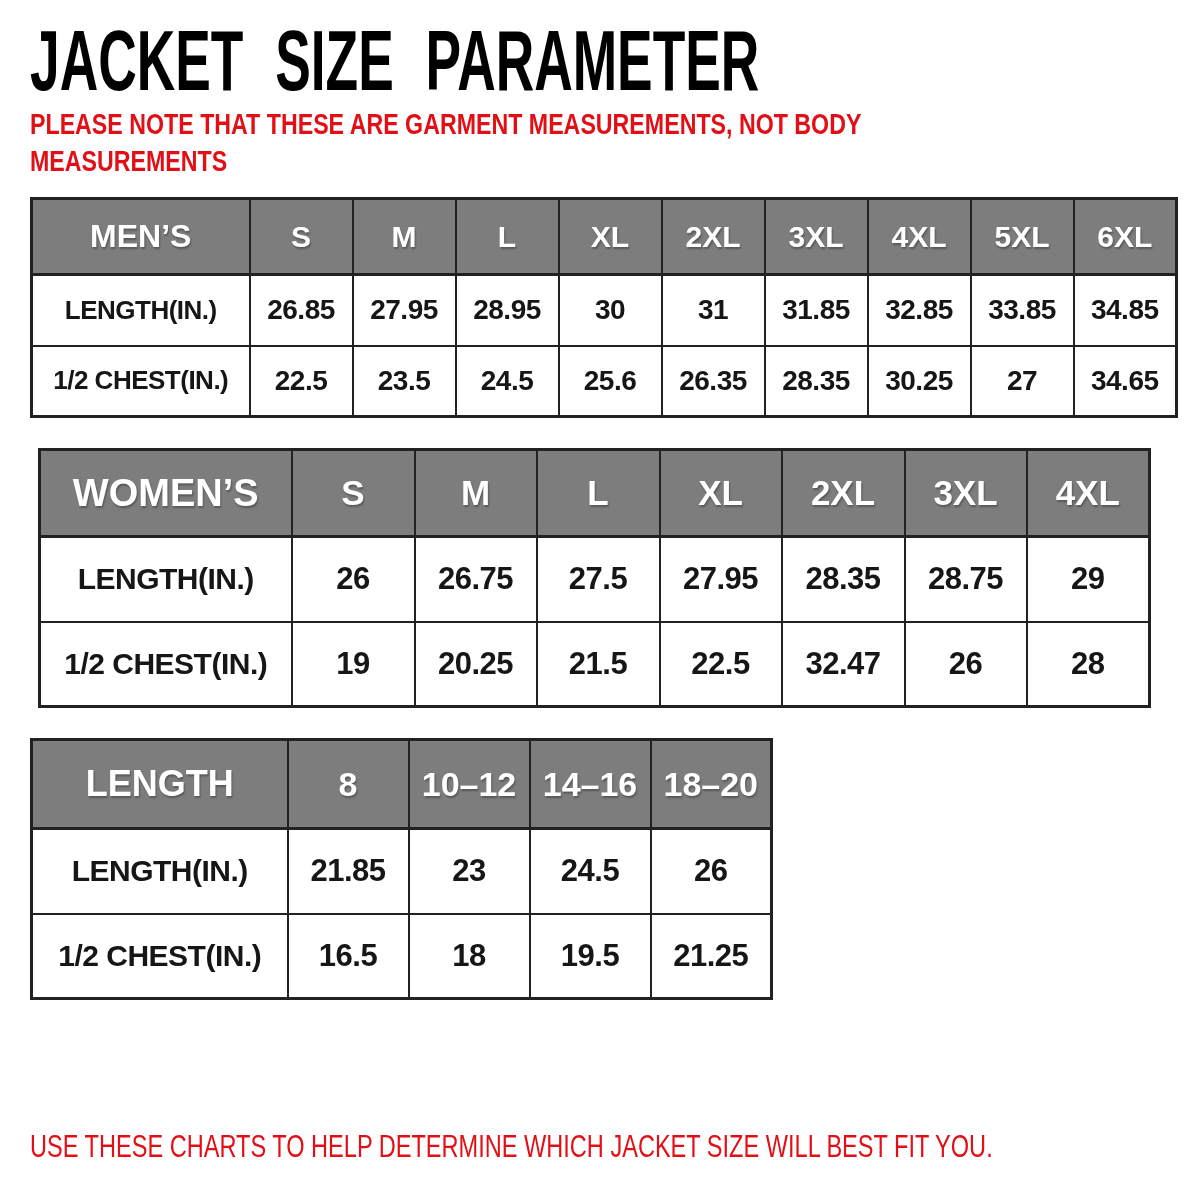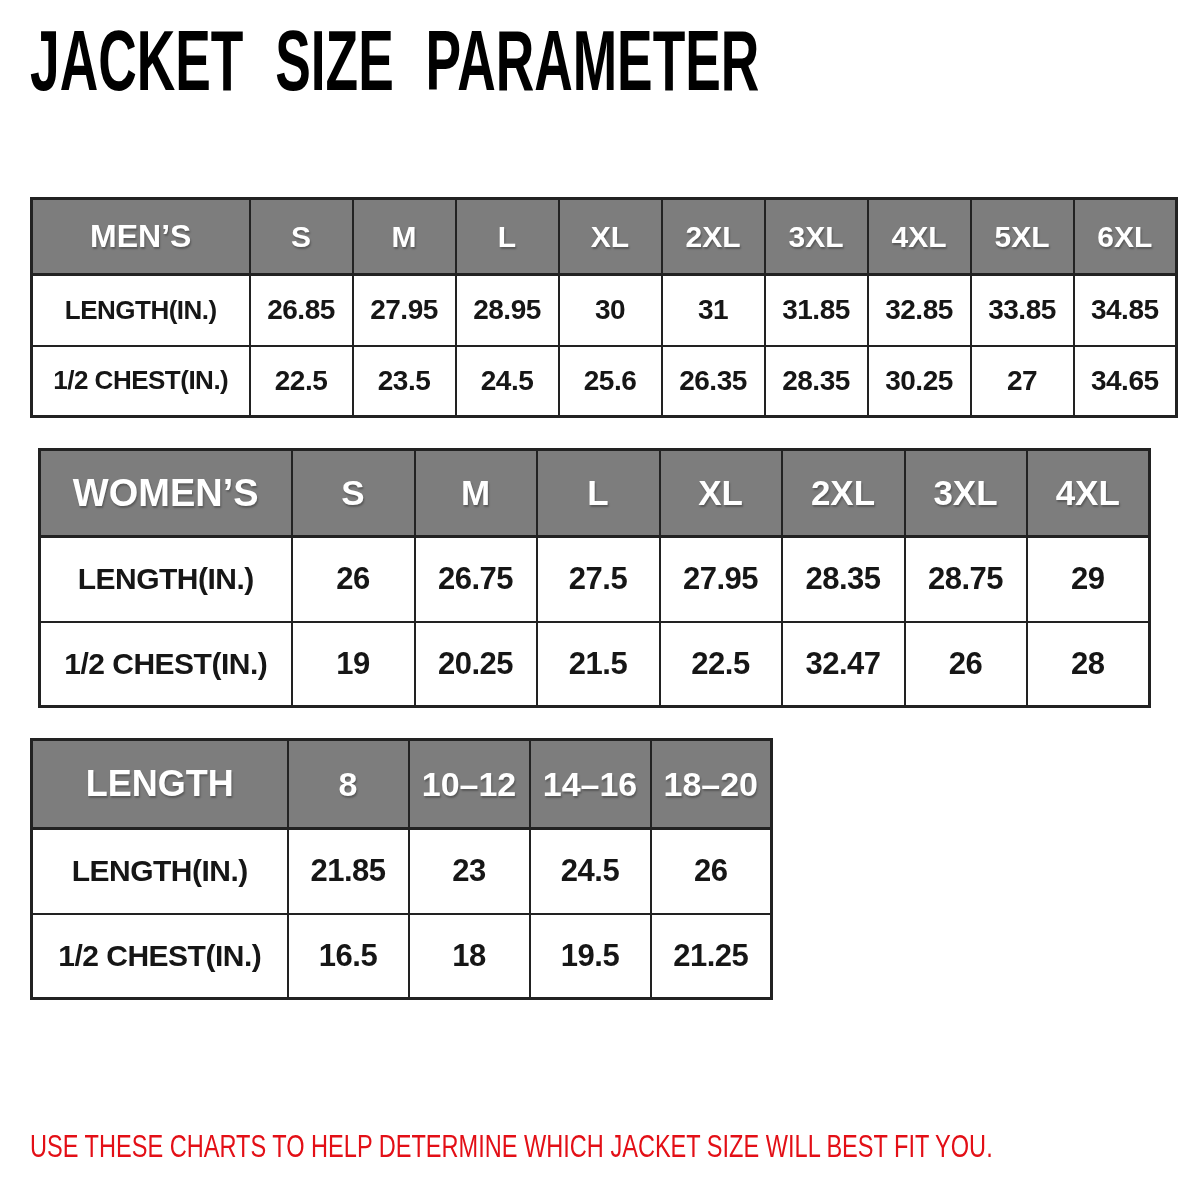--- a/index.html
+++ b/index.html
@@ -68,20 +68,24 @@
     transform:scaleX(0.76);transform-origin:0 0;
   }
 </style>
 </head>
 <body>
 
 <div class="page">
 
   <h1 class="title">JACKET SIZE PARAMETER</h1>
 
+  <div class="note">
+    <div class="note-line">PLEASE NOTE THAT THESE ARE GARMENT MEASUREMENTS, NOT BODY</div>
+    <div class="note-line">MEASUREMENTS</div>
+  </div>
 
   <table class="sizes t-men">
       <colgroup>
         <col style="width: 218px;">
         <col style="width: 103px;">
         <col style="width: 103px;">
         <col style="width: 103px;">
         <col style="width: 103px;">
         <col style="width: 103px;">
         <col style="width: 103px;">

